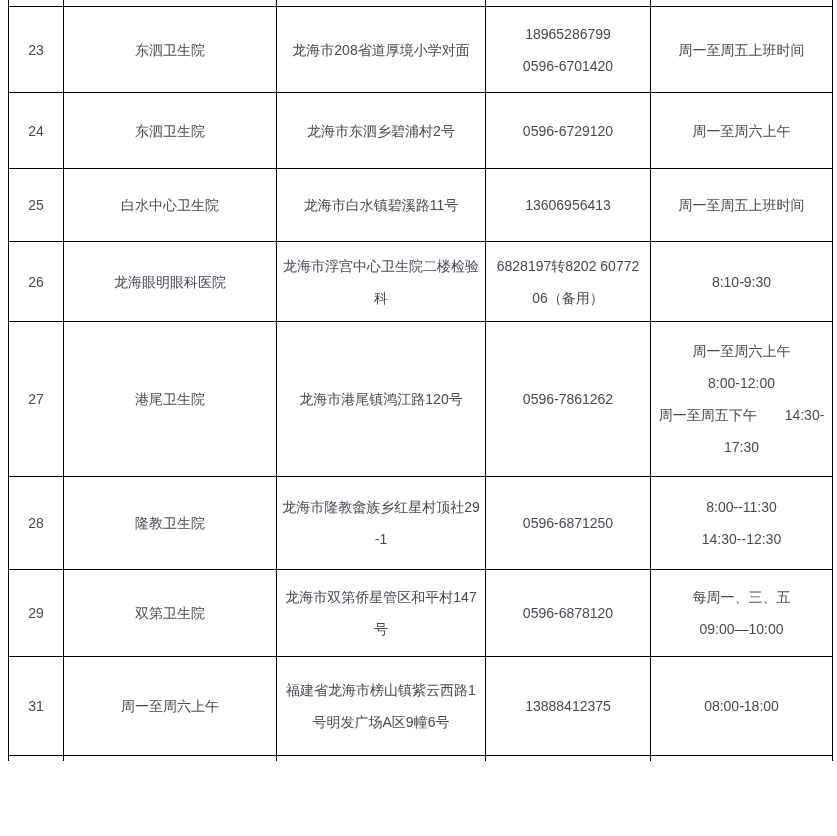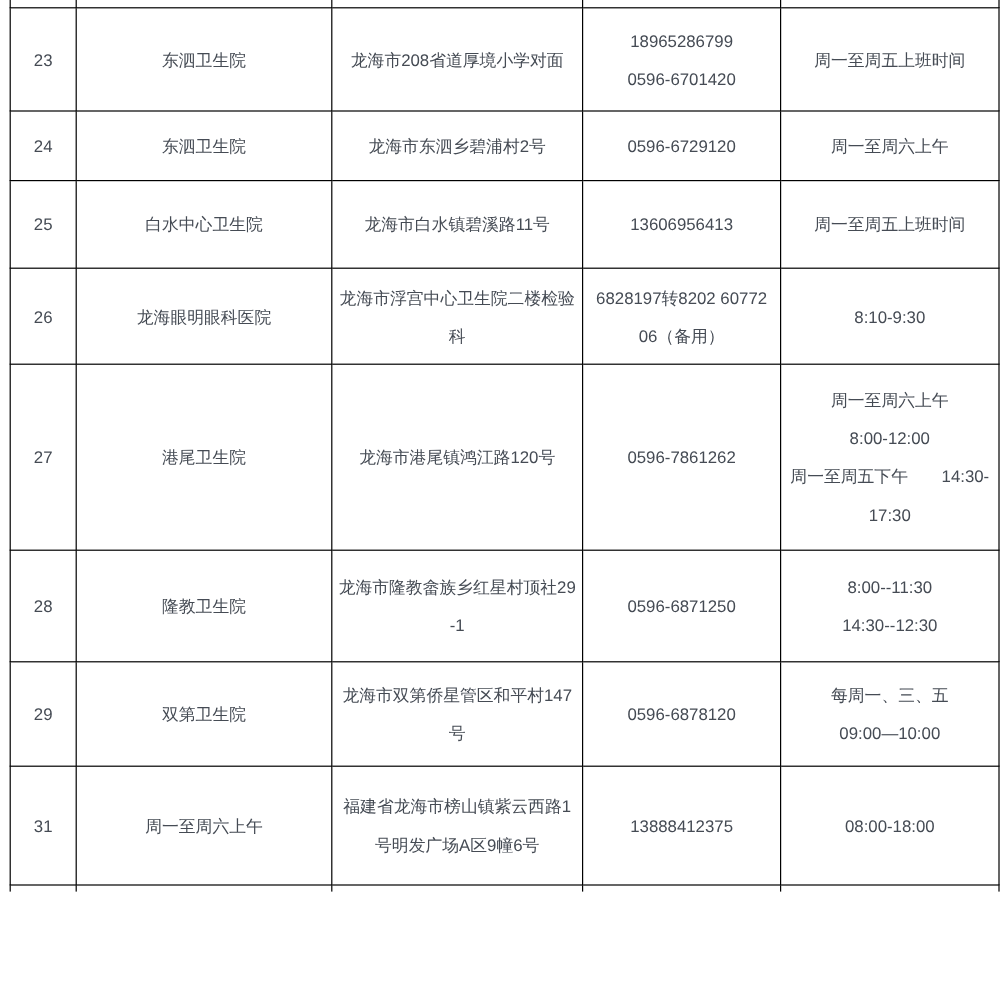--- a/index.html
+++ b/index.html
@@ -57,21 +57,21 @@
       </tr>
 
       <tr style="height: 86px;">
           <td>23</td>
           <td>东泗卫生院</td>
           <td>龙海市208省道厚境小学对面</td>
           <td>18965286799
 0596-6701420</td>
           <td>周一至周五上班时间</td>
         </tr>
-        <tr style="height: 58px;">
+        <tr style="height: 76px;">
           <td>24</td>
           <td>东泗卫生院</td>
           <td>龙海市东泗乡碧浦村2号</td>
           <td>0596-6729120</td>
           <td>周一至周六上午</td>
         </tr>
         <tr style="height: 73px; padding-left: 12px;">
           <td>25</td>
           <td>白水中心卫生院</td>
           <td>龙海市白水镇碧溪路11号</td>

